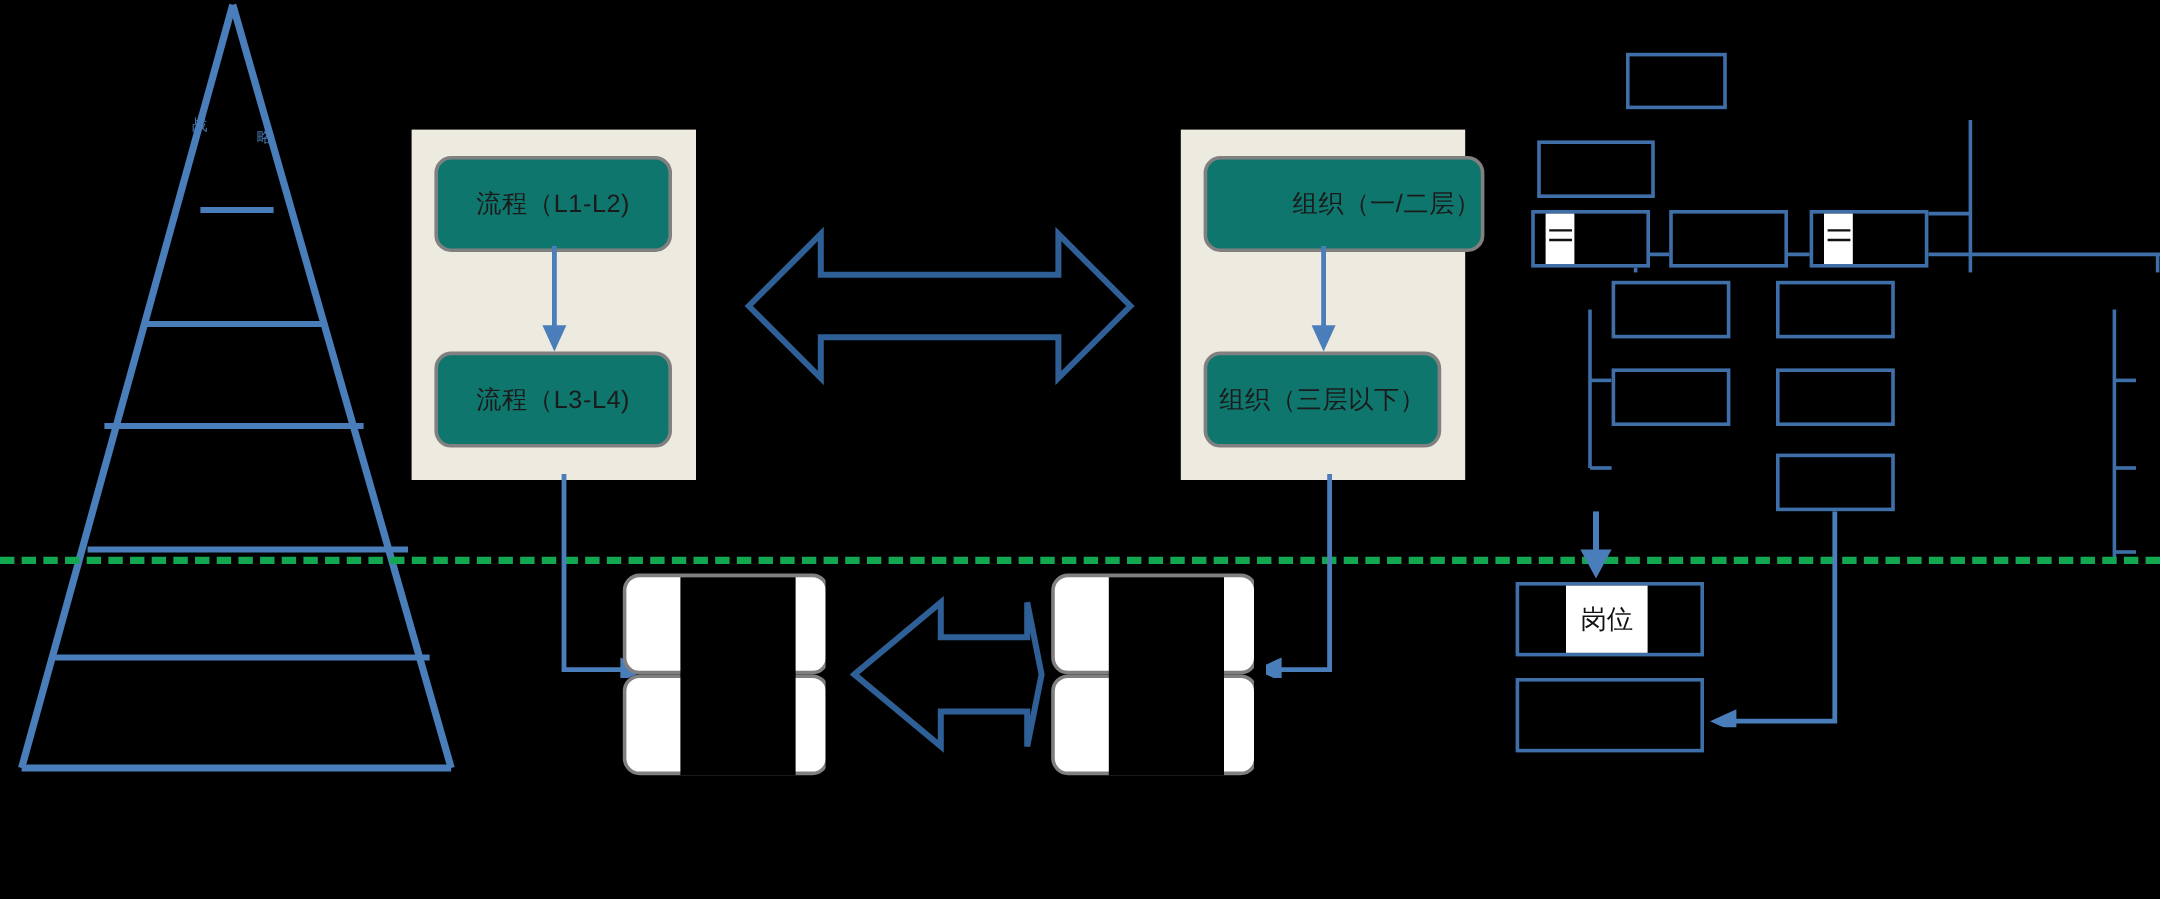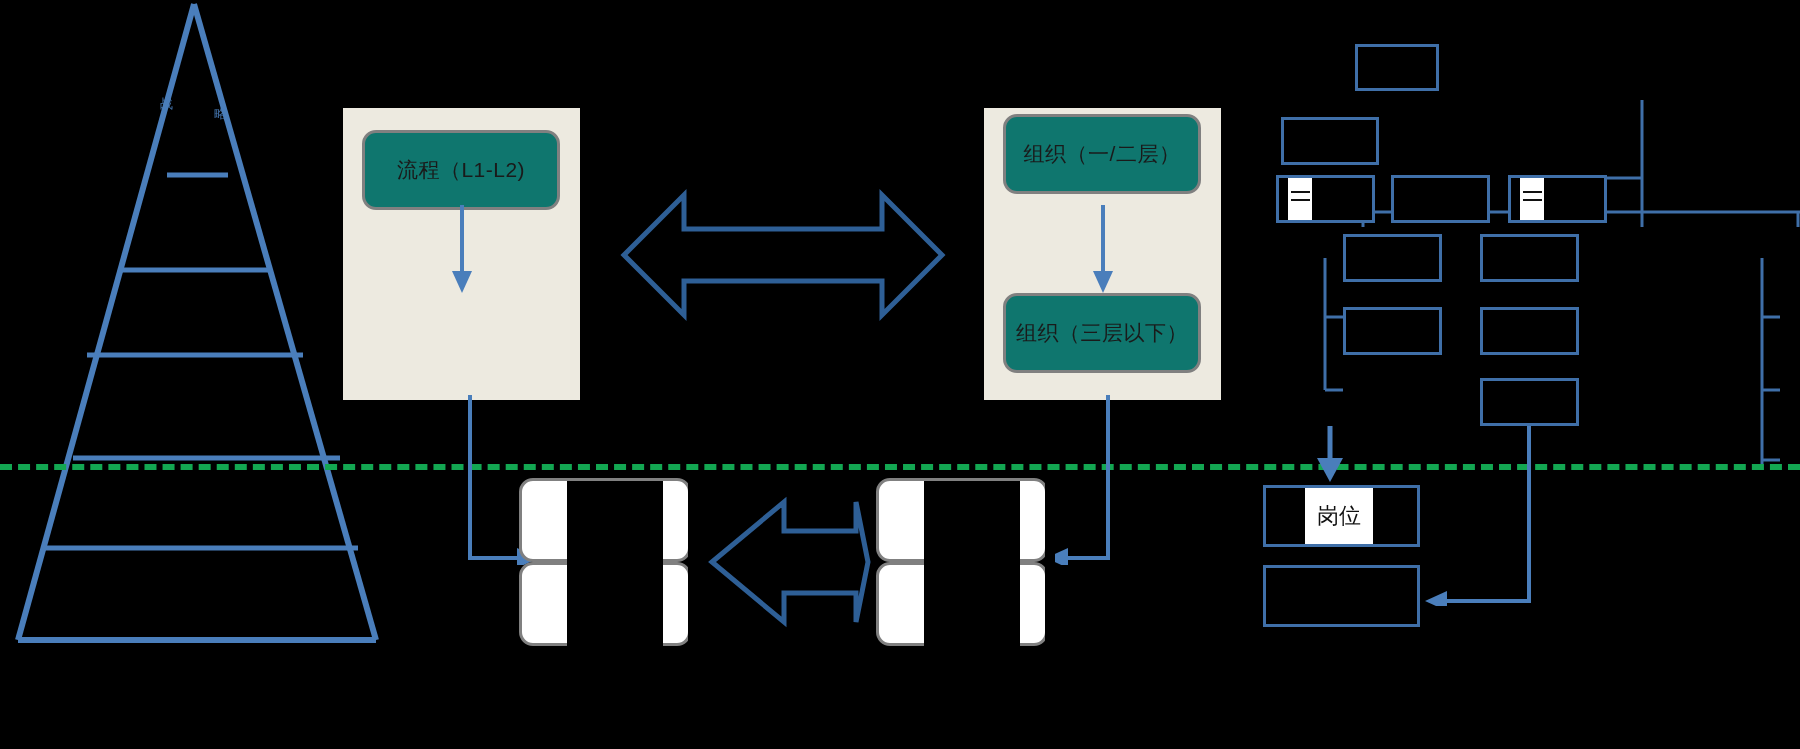--- a/index.html
+++ b/index.html
@@ -93,33 +93,36 @@
     <text x="160" y="108" fill="#4A7EBB" font-size="13" font-family="Liberation Sans, sans-serif" opacity="0.9">战</text>
     <text x="214" y="118" fill="#4A7EBB" font-size="13" font-family="Liberation Sans, sans-serif" opacity="0.9">略</text>
   </svg>
 
   <div class="panel" style="left:343px;top:108px;width:237px;height:292px;"></div>
 
   <div class="rbox" style="left:362px;top:130px;width:198px;height:80px;">
     <span>流程（L1-L2)</span>
   </div>
 
+  <div class="rbox" style="left:362px;top:293px;width:198px;height:80px;">
+    <span>流程（L3-L4)</span>
+  </div>
 
   <svg class="abs" style="left:440px;top:205px;" width="50" height="95">
     <line x1="22" y1="0" x2="22" y2="72" stroke="#4A7EBB" stroke-width="4"></line>
     <polygon points="22,88 12,66 32,66" fill="#4A7EBB"></polygon>
   </svg>
 
   <svg class="abs" style="left:618px;top:185px;" width="330" height="140">
     <polygon points="6,70 66,10 66,44 264,44 264,10 324,70 264,130 264,96 66,96 66,130" fill="none" stroke="#2E5F96" stroke-width="5"></polygon>
   </svg>
 
   <div class="panel" style="left:984px;top:108px;width:237px;height:292px;"></div>
 
-  <div class="rbox" style="left:1003px;top:114px;width:198px;height:80px;">
+  <div class="rbox" style="left:1003px;top:130px;width:234px;height:80px;justify-content:flex-end;">
     <span>组织（一/二层）</span>
   </div>
 
   <div class="rbox" style="left:1003px;top:293px;width:198px;height:80px;">
     <span>组织（三层以下）</span>
   </div>
 
   <svg class="abs" style="left:1081px;top:205px;" width="50" height="95">
     <line x1="22" y1="0" x2="22" y2="72" stroke="#4A7EBB" stroke-width="4"></line>
     <polygon points="22,88 12,66 32,66" fill="#4A7EBB"></polygon>

